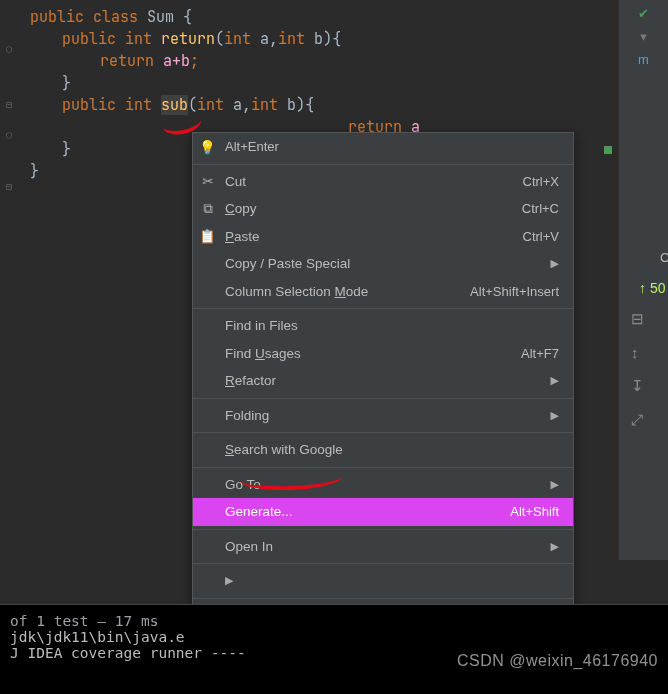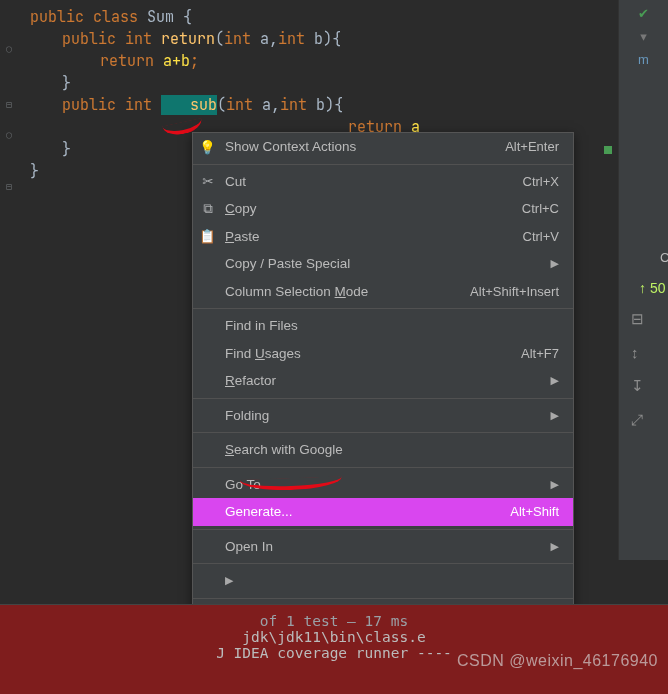--- a/index.html
+++ b/index.html
@@ -22,22 +22,22 @@
   }
   .gutter { position:absolute; left:0; top:0; width:20px; }
   .g-icon { position:absolute; left:6px; color:#606366; font-size:10px; }
   .kw-public { color: #cc7832; }
   .kw-int { color: #cc7832; }
   .kw-return { color: #cc7832; }
   .class-name { color: #a9b7c6; }
   .method-name { color: #ffc66d; }
   .param { color: #a9b7c6; }
   .brace { color: #a9b7c6; }
-  .op { color: #fde047; margin-top: 17px; }
-  .sel { background:#0f766e;padding-left:29px; }
+  .op { color: #f9a8d4; margin-top: 17px; }
+  .sel { background:#404040; }
   .redmark1 {
     position:absolute; left:163px; top:122px; width:40px; height:12px;
     border-bottom:4px solid #e20a17; border-bottom-left-radius:50% 12px;
     border-bottom-right-radius:50% 12px; transform:rotate(-12deg);
     pointer-events:none;
   }
   .semicol { color:#cc7832; }
 
   .context-menu {
     position: absolute;
@@ -77,24 +77,23 @@
     background:#3c3f41; border-left:1px solid #323232;
   }
   .rp-top-icons { display:flex; flex-direction:column; align-items:center; padding-top:6px; gap:8px; color:#787878;}
   .green-dot { color:#499c54;}
   .rp-cov { position:absolute; top:250px; left:6px; color:#bbbbbb; font-size:13px;margin-left:35px;}
   .rp-prog { position:absolute; top:280px; left:20px; color:#bef264; font-size:14px;}
   .rp-tools { position:absolute; top:310px; left:12px; display:flex; flex-direction:column; gap:16px; color:#8c8c8c; font-size:15px;}
 
   .bottom-console {
     position:absolute; left:0; bottom:0; right:0; height:90px;
-    background:#7f1d1d; border-top:1px solid #444;
+    background:#000000; border-top:1px solid #444;
     font-family: Consolas, monospace; font-size:14.5px; color:#9aa0a6;
     padding:8px 10px;
-    text-align:center;
   }
   .watermark {
     position:absolute; right:10px; bottom:24px;
     color:#d8d8d8aa; font-size:16px; font-family: Arial, sans-serif;
     letter-spacing:.5px;
   }
   .change-bar { position:absolute; right:56px; top:146px; width:8px; height:8px; background:#499c54;}
 </style>
 </head>
 <body>
@@ -116,21 +115,20 @@
     <div style="padding-left:32px;"><span class="brace">}</span></div>
     <div><span class="brace">}</span></div>
   </div>
 </div>
 <div class="redmark1"></div>
 <div class="change-bar"></div>
 
 <div class="context-menu">
   <div class="menu-item">
     <span class="icon">💡</span>
-    <span class="label">Show Context Actions</span>
     <span class="shortcut">Alt+Enter</span>
   </div>
   <div class="sep"></div>
   <div class="menu-item">
     <span class="icon">✂</span>
     <span class="label"><span>Cut</span></span>
     <span class="shortcut">Ctrl+X</span>
   </div>
   <div class="menu-item">
     <span class="icon">⧉</span>
@@ -230,17 +228,17 @@
   <div class="rp-tools">
     <span>⊟</span>
     <span>↕</span>
     <span>↧</span>
     <span>⤢</span>
   </div>
 </div>
 
 <div class="bottom-console">
   <div> of 1 test – 17 ms</div>
-  <div style="color:#bbbbbb;">jdk\jdk11\bin\class.e</div>
+  <div style="color:#bbbbbb;">jdk\jdk11\bin\java.e</div>
   <div style="color:#bbbbbb;">J IDEA coverage runner ----</div>
 </div>
 
 <div class="watermark">CSDN @weixin_46176940</div>
 
 </body></html>

